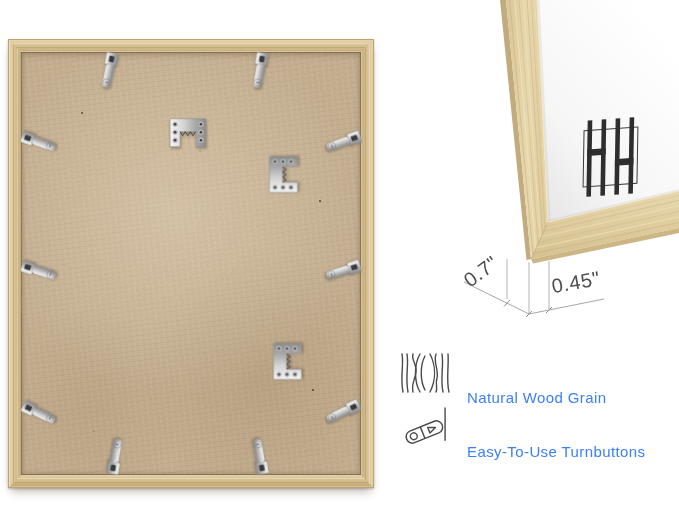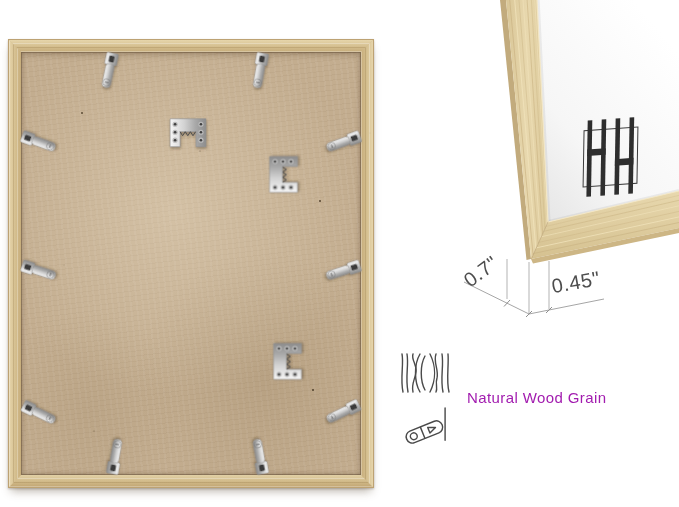--- a/index.html
+++ b/index.html
@@ -46,21 +46,21 @@
   
   #corner-detail{position:absolute;left:440px;top:0;width:239px;height:330px;}
   .dim-text{font-family:"Liberation Sans",sans-serif;font-size:20px;fill:#4d4d4d;letter-spacing:.5px;}
 
   
   #features{position:absolute;left:399px;top:351px;width:276px;}
   .feat-row{display:flex;align-items:center;height:44px;}
   .feat-row.r1{margin-bottom:10px;}
   .feat-row.r2{margin-bottom:5px;}
   .feat-icon{width:54px;height:44px;flex:0 0 54px;display:flex;align-items:center;justify-content:center;}
-  .feat-label{margin-left:14px;font-size:15px;color:#a21caf;letter-spacing:.4px;white-space:nowrap;margin-top:48px;}
+  .feat-label{margin-left:14px;font-size:15px;color:#3b82f6;letter-spacing:.4px;white-space:nowrap;margin-top:48px;}
 </style>
 </head>
 <body>
 
 <div id="canvas">
 
   <div class="frame">
     <div class="bar top"></div>
     <div class="bar bottom"></div>
     <div class="bar left"></div>
@@ -228,17 +228,18 @@
         <svg width="54" height="42" viewBox="0 0 56 44" fill="none" stroke="#4a4a4a" stroke-width="1.5" stroke-linecap="round" stroke-linejoin="round">
           <line x1="48" y1="2" x2="48" y2="36"></line>
           <g transform="rotate(-22 28 26)">
             <rect x="6" y="20" width="40" height="13" rx="6.2"></rect>
             <line x1="24" y1="20.5" x2="24" y2="32.5"></line>
             <circle cx="14" cy="26.5" r="3.6"></circle>
             <path d="M31,23.4 L38.5,26.5 L31,29.6 Z"></path>
           </g>
         </svg>
       </span>
+      <span class="feat-label">Easy-To-Use Turnbuttons</span>
     </div>
 
 
   </div>
 </div>
 
 </body></html>

